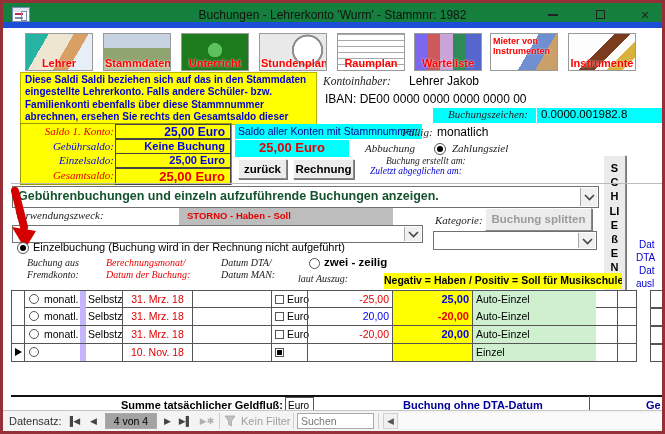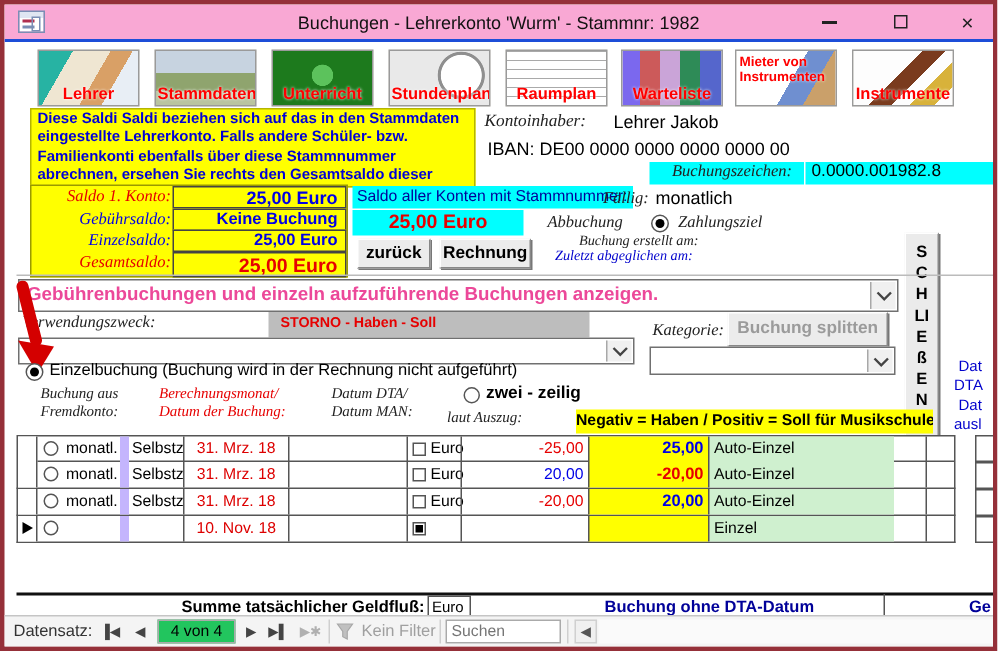--- a/index.html
+++ b/index.html
@@ -2,21 +2,21 @@
 <html><head>
 <meta charset="utf-8">
 <style>
   * { margin:0; padding:0; box-sizing:border-box; }
   html,body { font-family:"Liberation Sans", sans-serif; }
   .app {
     position:relative; width:665px; height:434px; background:#fff;
     border:3px solid #953039; overflow:hidden;
   }
   
-  .titlebar { position:absolute; left:0; top:0; right:0; height:25px; background:#f9a8d4; border-bottom:2px solid #1d4ed8; }
+  .titlebar { position:absolute; left:0; top:0; right:0; height:25px; background:#15803d; border-bottom:6px solid #1d4ed8; }
   .form-icon { position:absolute; left:9px; top:4px; width:18px; height:15px; border:1px solid #7a8eb5; background:linear-gradient(180deg,#dfe6f2 0 4px,#fff 4px); }
   .form-icon::before { content:""; position:absolute; left:2px; top:5px; width:8px; height:2px; background:#b03050; box-shadow:0 4px 0 #7a8eb5; }
   .form-icon::after { content:""; position:absolute; right:2px; top:3px; width:4px; height:8px; border:1px solid #7a8eb5; }
   .win-title { position:absolute; left:0; right:0; top:5px; text-align:center; font-size:12px; color:#111; }
   .winbtn { position:absolute; top:2px; width:30px; height:20px; text-align:center; font-size:13px; color:#222; line-height:20px; cursor:default; }
   .btn-min { left:535px; } .btn-max { left:582px; } .btn-close { left:627px; font-size:14px; }
   .btn-max i { display:inline-block; width:9px; height:9px; border:1px solid #222; margin-top:5px; }
   .btn-min i { display:inline-block; width:10px; border-top:2px solid #222; margin-bottom:3px; }
 
   
@@ -76,21 +76,21 @@
   .r-zz { left:306px; top:255px; width:11px; height:11px; }
 
   
   .btn-schliessen { position:absolute; left:600px; top:152px; width:23px; height:141px; background:#ebebeb; border:1px solid #888; border-top-color:#fff; border-left-color:#fff; box-shadow:1px 1px 0 #777;
     font-size:11px; font-weight:bold; color:#000; line-height:14.2px; text-align:center; word-break:break-all; padding:5px 0 0 0; }
   .btn-schliessen span { display:inline-block; width:12px; word-break:break-all; }
 
   
   .sep-line { position:absolute; left:8px; top:180px; width:652px; border-top:1px solid #bbb; }
   .combo { position:absolute; background:#fff; border:1px solid #707070; }
-  .combo-main { left:9px; top:183px; width:587px; height:22px; font-size:12.5px; font-weight:bold; color:#ec4899; padding:2px 0 12px 5px; }
+  .combo-main { left:9px; top:183px; width:587px; height:22px; font-size:12.5px; font-weight:bold; color:#14532d; padding:2px 0 12px 5px; }
   .dd-arrow { position:absolute; right:1px; top:1px; bottom:1px; width:17px; background:#f0f0f0; border-left:1px solid #a8a8a8; }
   .dd-arrow svg { position:absolute; left:3px; top:50%; margin-top:-3px; }
   .lbl-verwendung { position:absolute; left:12px; top:206px; font-size:11px; color:#222; }
   .storno-bar { position:absolute; left:176px; top:205px; width:214px; height:17px; background:#bdbdbd; color:#e60000; font-size:9.5px; font-weight:bold; padding:2px 0 0 8px; }
   .combo1 { left:9px; top:222px; width:411px; height:18px; }
   .lbl-kategorie { position:absolute; left:432px; top:211px; font-size:11px; color:#222; }
   .btn-split { left:482px; top:205px; width:107px; height:23px; line-height:21px; color:#9b9b9b; }
   .combo2 { left:430px; top:228px; width:164px; height:19px; }
   .lbl-einzelbuchung { position:absolute; left:30px; top:238px; font-size:11px; color:#000; }
 
@@ -141,21 +141,21 @@
   .sum-note { position:absolute; left:400px; top:396px; font-size:11px; font-weight:bold; color:#000099; }
   .sum-div  { position:absolute; left:586px; top:393px; height:17px; border-left:1px solid #555; }
   .sum-right{ position:absolute; left:643px; top:396px; font-size:11px; font-weight:bold; color:#000099; }
 
   
   .navbar { position:absolute; left:0; right:0; bottom:0; height:21px; background:#f4f4f4; border-top:1px solid #c5c5c5; }
   .nav-lbl { position:absolute; left:6px; top:4px; font-size:11px; color:#333; }
   .navbtn { position:absolute; top:2px; width:17px; height:16px; font-size:9px; color:#444; text-align:center; line-height:16px; }
   .navbtn.gray { color:#b0b0b0; }
   .nb-first{left:62px;} .nb-prev{left:82px;} .nb-next{left:156px;} .nb-last{left:174px;} .nb-new{left:193px; width:22px;}
-  .nav-pos { position:absolute; left:102px; top:2px; width:52px; height:16px; background:#22c55e; border:1px solid #aaa; font-size:10.5px; text-align:center; padding-top:1px; }
+  .nav-pos { position:absolute; left:102px; top:2px; width:52px; height:16px; background:#a3a3a3; border:1px solid #aaa; font-size:10.5px; text-align:center; padding-top:1px; }
   .nav-sep { position:absolute; top:2px; height:16px; border-left:1px solid #cfcfcf; }
   .ns1{left:216px;} .ns2{left:290px;} .ns3{left:375px;}
   .nav-filter-icon { position:absolute; left:221px; top:4px; width:12px; height:12px; }
   .nav-filter { position:absolute; left:238px; top:4px; font-size:11px; color:#a0a0a0; }
   .nav-search { position:absolute; left:294px; top:2px; width:77px; height:16px; border:1px solid #aaa; font-size:10.5px; padding:0 3px; font-family:"Liberation Sans",sans-serif; }
   .nav-scroll-left { position:absolute; left:380px; top:2px; width:15px; height:16px; background:#f0f0f0; border:1px solid #d0d0d0; font-size:9px; color:#555; text-align:center; line-height:15px; }
   .nav-track { position:absolute; left:396px; right:0; top:2px; height:16px; background:#fafafa; }
 </style>
 </head>
 <body>

